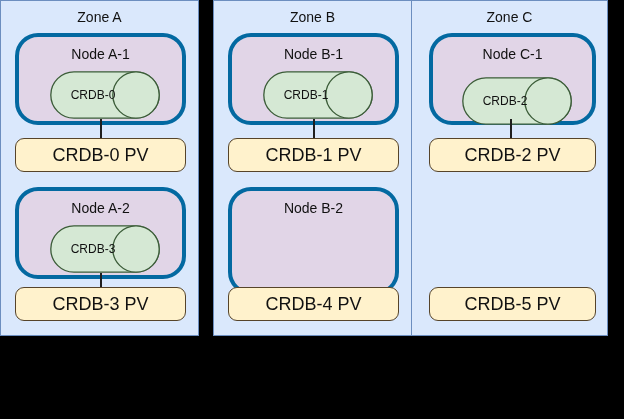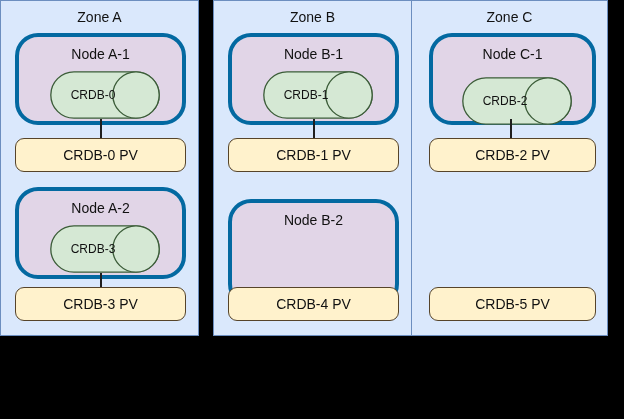--- a/index.html
+++ b/index.html
@@ -81,21 +81,21 @@
     position: absolute;
     background: #fff2cc;
     border: 1px solid #56442a;
     border-radius: 9px;
     box-sizing: border-box;
     display: flex;
     align-items: center;
     justify-content: center;
   }
   .pv-label {
-    font-size: 14px;
+    font-size: 18px;
     color: #111111;
   }
 
   .connector {
     position: absolute;
     width: 2px;
     background: #1f1f1f;
   }
 </style>
 </head>
@@ -148,21 +148,21 @@
           <ellipse cx="86" cy="24" rx="23.2" ry="23.2" fill="#d5e8d4" stroke="#3b5c38" stroke-width="1.3"></ellipse>
         </svg>
         <div class="cyl-label">CRDB-1</div>
       </div>
     </div>
     <div class="connector" style="left:99px; top:118px; height:20px;"></div>
     <div class="pv" style="left:14px; top:137px; width:171px; height:34px;">
       <span class="pv-label">CRDB-1 PV</span>
     </div>
 
-    <div class="node" style="left:14px; top:186px; width:171px; height:108px;margin-top:12px;">
+    <div class="node" style="left:14px; top:186px; width:171px; height:108px;">
       <div class="node-title">Node B-2</div>
     </div>
     <div class="pv" style="left:14px; top:286px; width:171px; height:34px;">
       <span class="pv-label">CRDB-4 PV</span>
     </div>
   </div>
 
   <div class="zone" style="left:411px; width:197px;">
     <div class="zone-title">Zone C</div>
 

